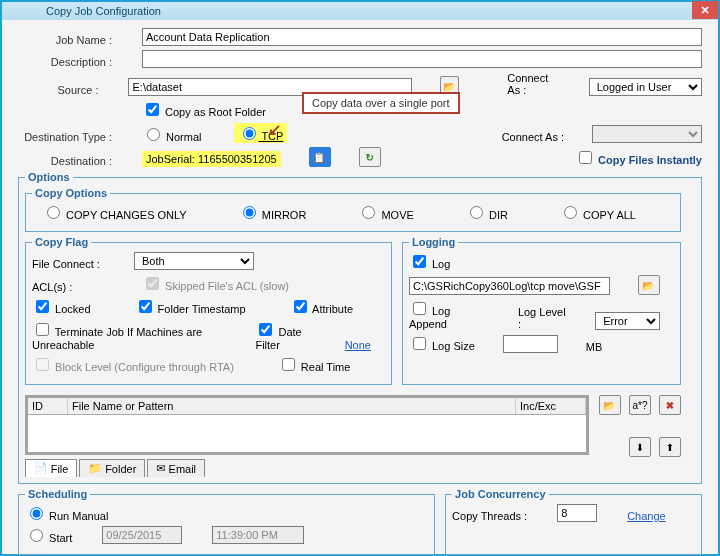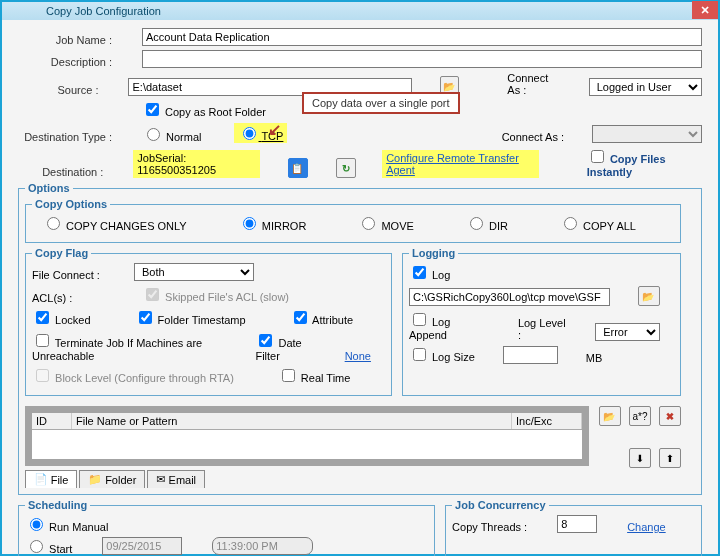--- a/index.html
+++ b/index.html
@@ -16,21 +16,21 @@
   .iconbtn { width:22px; height:20px; border:1px solid #888; background:#f0f0f0; display:inline-flex;align-items:center;justify-content:center; margin-left:4px; font-size:10px; border-radius:2px; }
   fieldset { border: 1px solid #6aa9cf; margin: 0 0 4px 0; padding: 4px 20px 6px 6px; }
   legend { color: #2a6aa0; padding: 0 3px; font-weight:bold; }
   .hl { background: #ffff66; }
   .callout { position:absolute; border:2px solid #b03a2e; background:#fff; padding:3px 8px; color:#333; left:300px; top:90px; }
   .arrow { position:absolute; left:266px; top:118px; color:#b03a2e; font-size:16px; font-weight:bold; }
   .radio-row label { margin-right: 14px; }
   .two-col { display:flex; gap:10px; }
   .col-left { flex: 1.35; }
   .col-right { flex: 1; }
-  .tbl { border:7px solid #a3a3a3; background:#fff; height:60px; }
+  .tbl { border:3px solid #a3a3a3; background:#fff; height:60px; }
   .tbl-hdr { display:flex; background:#f0f0f0; border-bottom:1px solid #aaa; }
   .tbl-hdr div { padding:2px 4px; border-right:1px solid #ccc; }
   .tabs { display:flex; margin-top:4px; }
   .tab { border:1px solid #888; border-bottom:none; padding:2px 8px; background:#eee; margin-right:2px; display:flex;align-items:center;gap:3px; }
   .tab.active { background:#fff; }
   .btn { border:1px solid #6a8f4c; border-radius:3px; padding:3px 10px; background:linear-gradient(#e8f4da,#c8e0b0); display:inline-flex;align-items:center;gap:4px; }
   .btn.cancel { background:linear-gradient(#f5e0da,#e4c3b5); border-color:#a0664c; }
   .link { color:#1a5bc4; text-decoration:underline; cursor:pointer; }
   .footer { display:flex; align-items:center; gap:8px; margin-top:6px; }
   .sidebtns { display:flex; flex-direction:column; gap:4px; margin-left:6px; }
@@ -81,23 +81,20 @@
       <select style="width:110px" class="grey-input"><option></option></select>
     </div>
 
     <div class="row">
       <div class="lbl">Destination :</div>
       <span class="hl" style="padding:2px 4px;">
         <span>JobSerial:</span> <span>1165500351205</span>
       </span>
       <div class="iconbtn" style="background:#2a7de1;color:#fff;border-color:#2a7de1;">📋</div>
       <div class="iconbtn" style="color:#2e8b2e;font-weight:bold;">↻</div>
-      <span class="hl" style="padding:2px 4px;margin-left:2px;">
-        <span class="link">Configure Remote Transfer Agent</span>
-      </span>
       <div style="flex:1"></div>
       <label style="font-weight:bold;color:#1a4a8a;"><input type="checkbox" style=""> <span>Copy Files Instantly</span></label>
     </div>
 
     <fieldset>
       <legend>Options</legend>
 
       <fieldset>
         <legend>Copy Options</legend>
         <div class="row radio-row" style="justify-content:space-between;padding:0 10px;">
@@ -198,21 +195,21 @@
 
     <div class="two-col" style="margin-top:4px;">
       <fieldset style="flex:1.7">
         <legend>Scheduling</legend>
         <div class="row">
             <label><input type="radio" name="sch" checked="" style=""> <span>Run Manual</span></label>
           </div>
         <div class="row">
           <label><input type="radio" name="sch" style=""> <span>Start</span></label>
           <input type="text" class="grey-input" style="width: 80px; margin: 0px 6px;" value="09/25/2015">
-          <input type="text" class="grey-input" style="width: 101px; border-radius: 7px;" value="11:39:00 PM">
+          <input type="text" class="grey-input" style="width: 92px;" value="11:39:00 PM">
         </div>
       </fieldset>
       <fieldset style="flex:1">
         <legend>Job Concurrency</legend>
         <div class="row">
           <span>Copy Threads :</span>
           <input type="text" style="width: 40px; margin: 0px 6px;" value="8">
           <span class="link">Change</span>
         </div>
       </fieldset>

